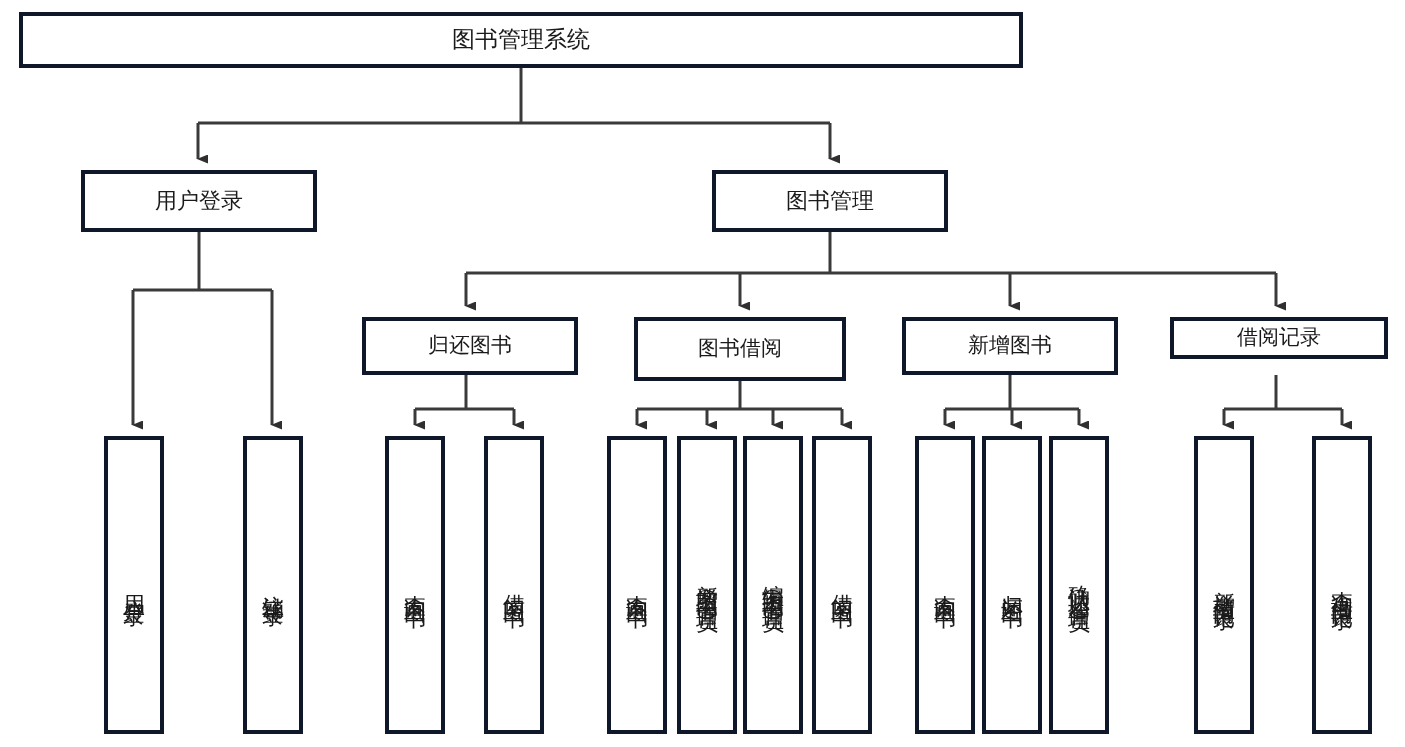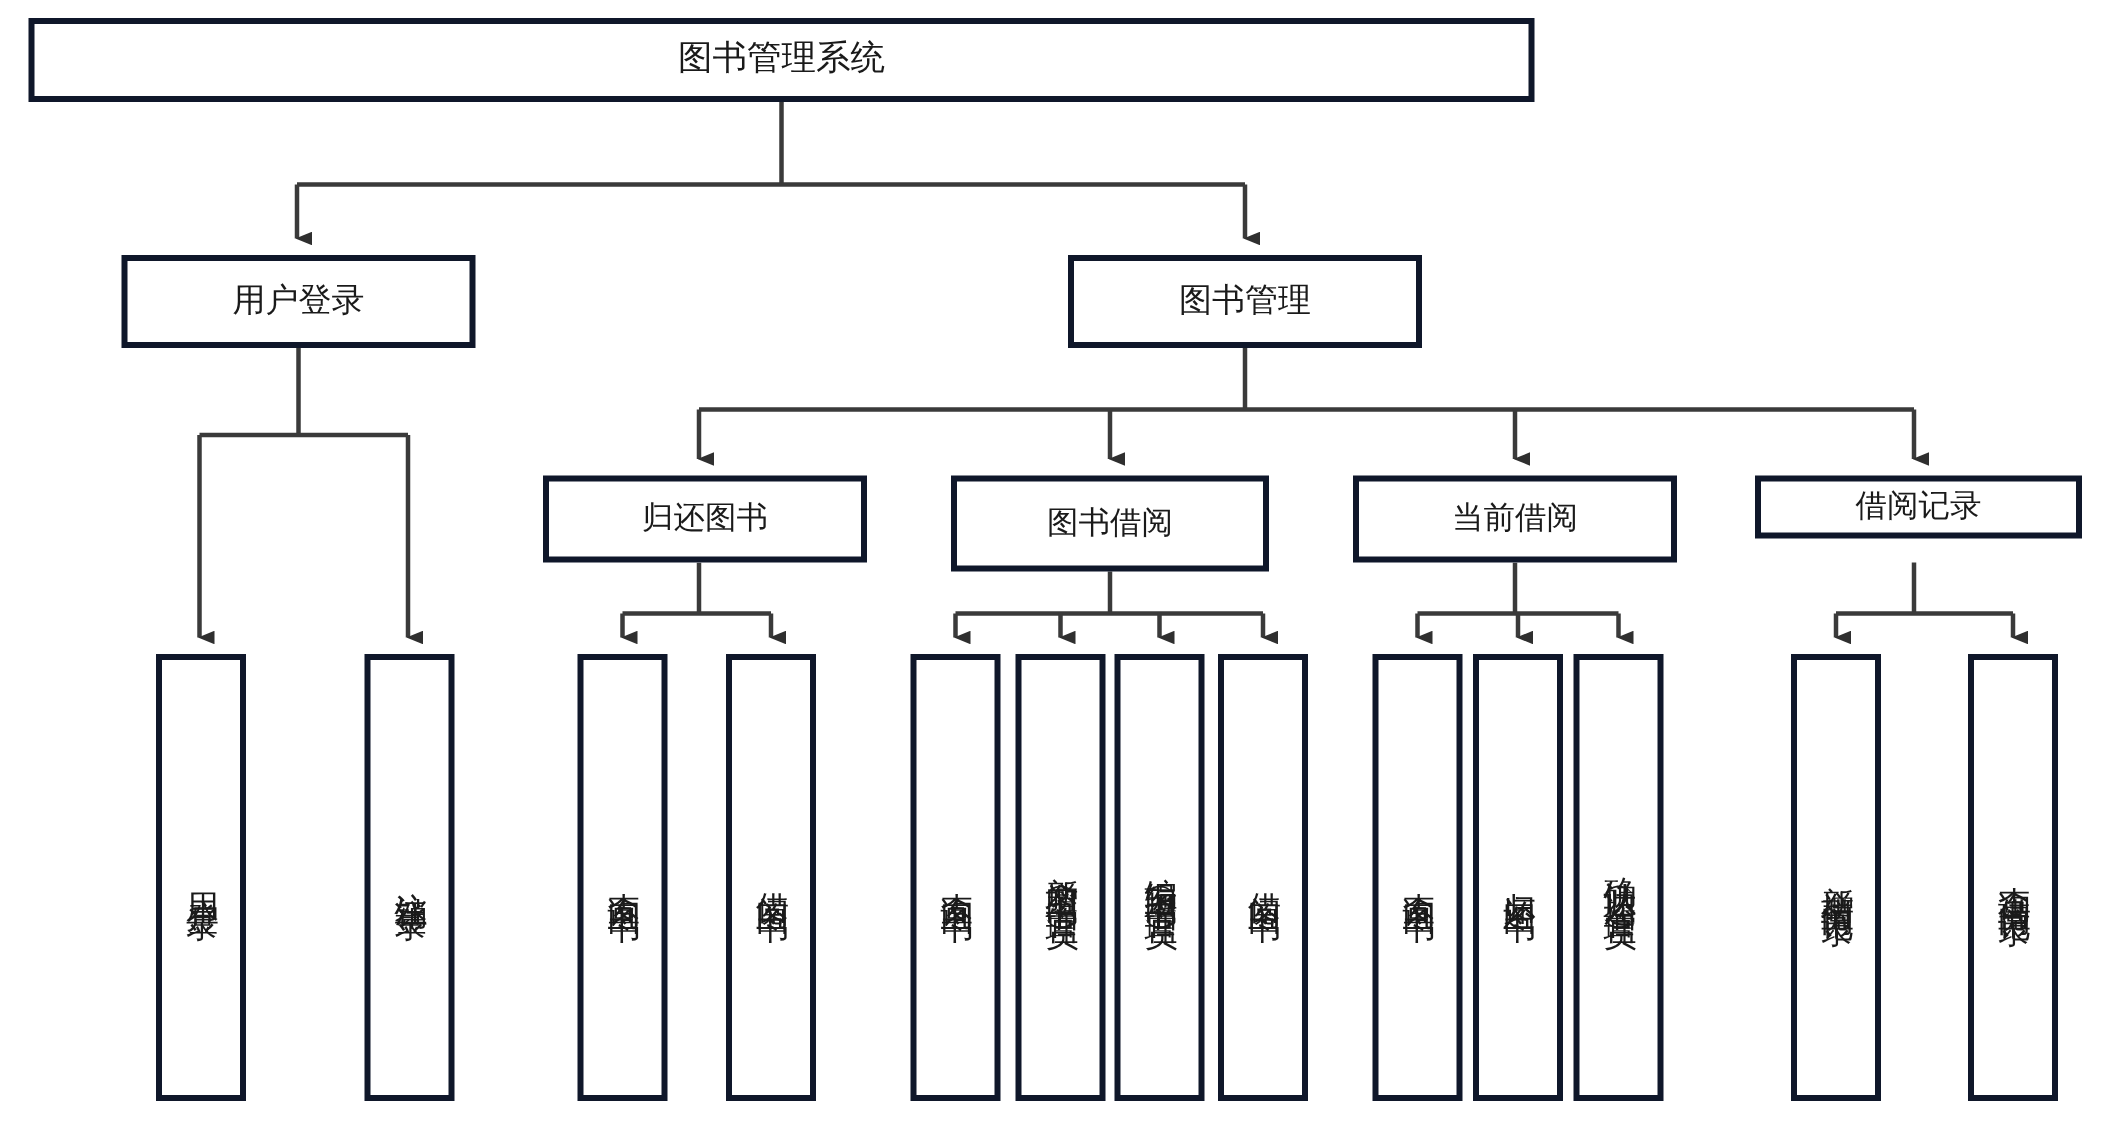--- a/index.html
+++ b/index.html
@@ -131,21 +131,21 @@
       <div class="node level2" style="left: 712px; top: 170px; width: 236px; height: 62px;">
         <span class="label">图书管理</span>
       </div>
       <div class="node level3" style="left: 362px; top: 317px; width: 216px; height: 58px;">
         <span class="label">归还图书</span>
       </div>
       <div class="node level3" style="left: 634px; top: 317px; width: 212px; height: 64px;">
         <span class="label">图书借阅</span>
       </div>
       <div class="node level3" style="left: 902px; top: 317px; width: 216px; height: 58px;">
-        <span class="label">当前借阅</span>
+        <span class="label">新增图书</span>
       </div>
       <div class="node level3" style="left: 1170px; top: 317px; width: 218px; height: 42px;">
         <span class="label">借阅记录</span>
       </div>
       <div class="node leaf" style="left: 104px; top: 436px; width: 60px; height: 298px;">
         <span class="label">用户登录</span>
       </div>
       <div class="node leaf" style="left: 243px; top: 436px; width: 60px; height: 298px;">
         <span class="label">注销登录</span>
       </div>

